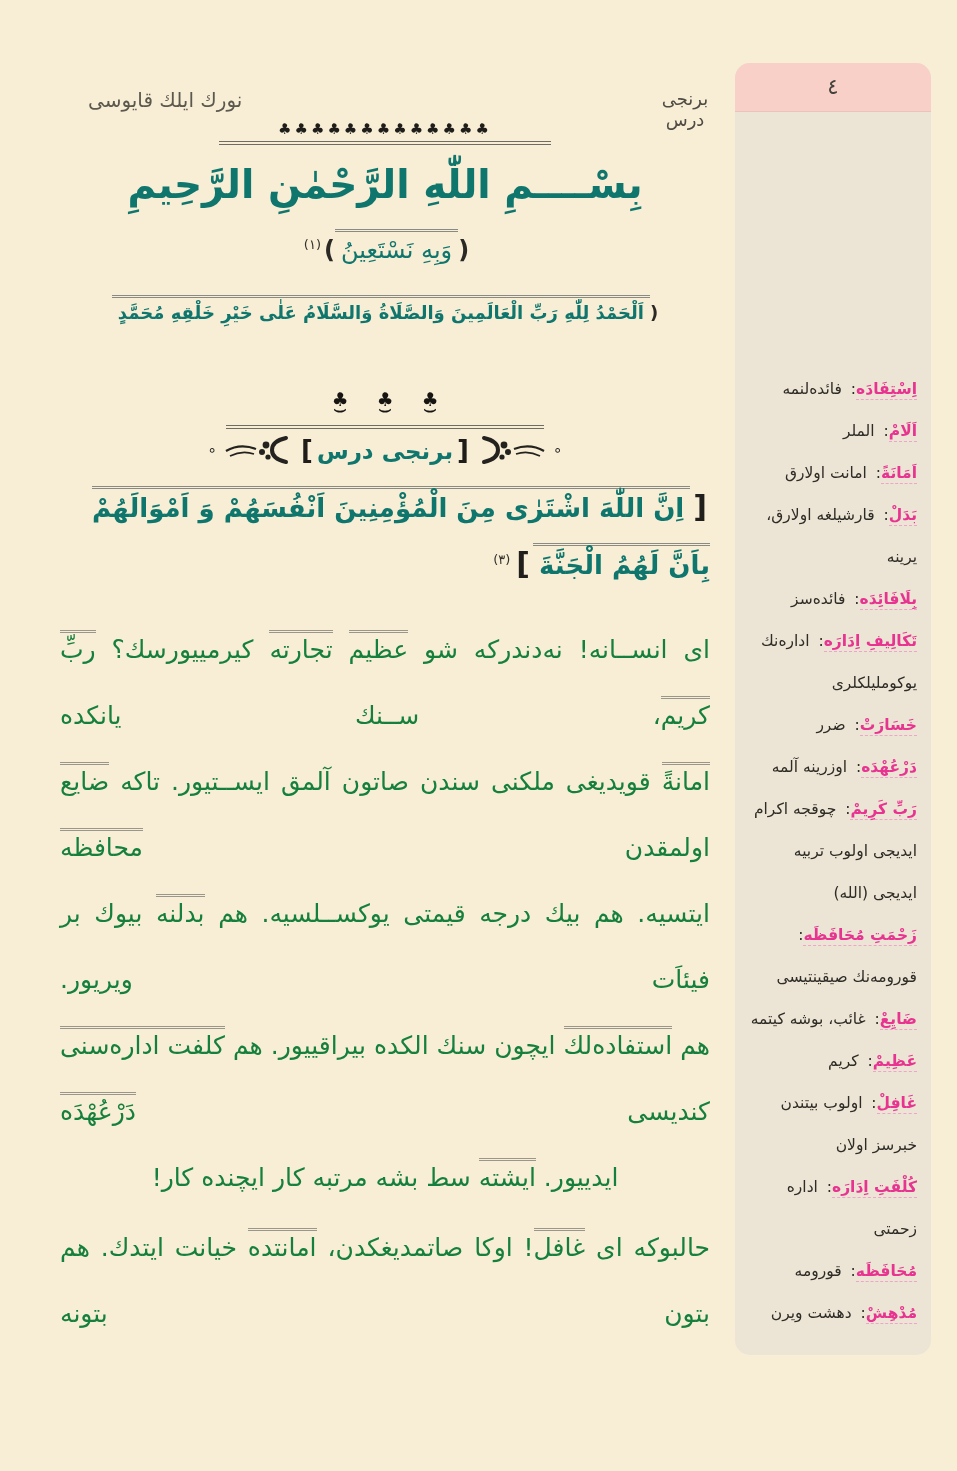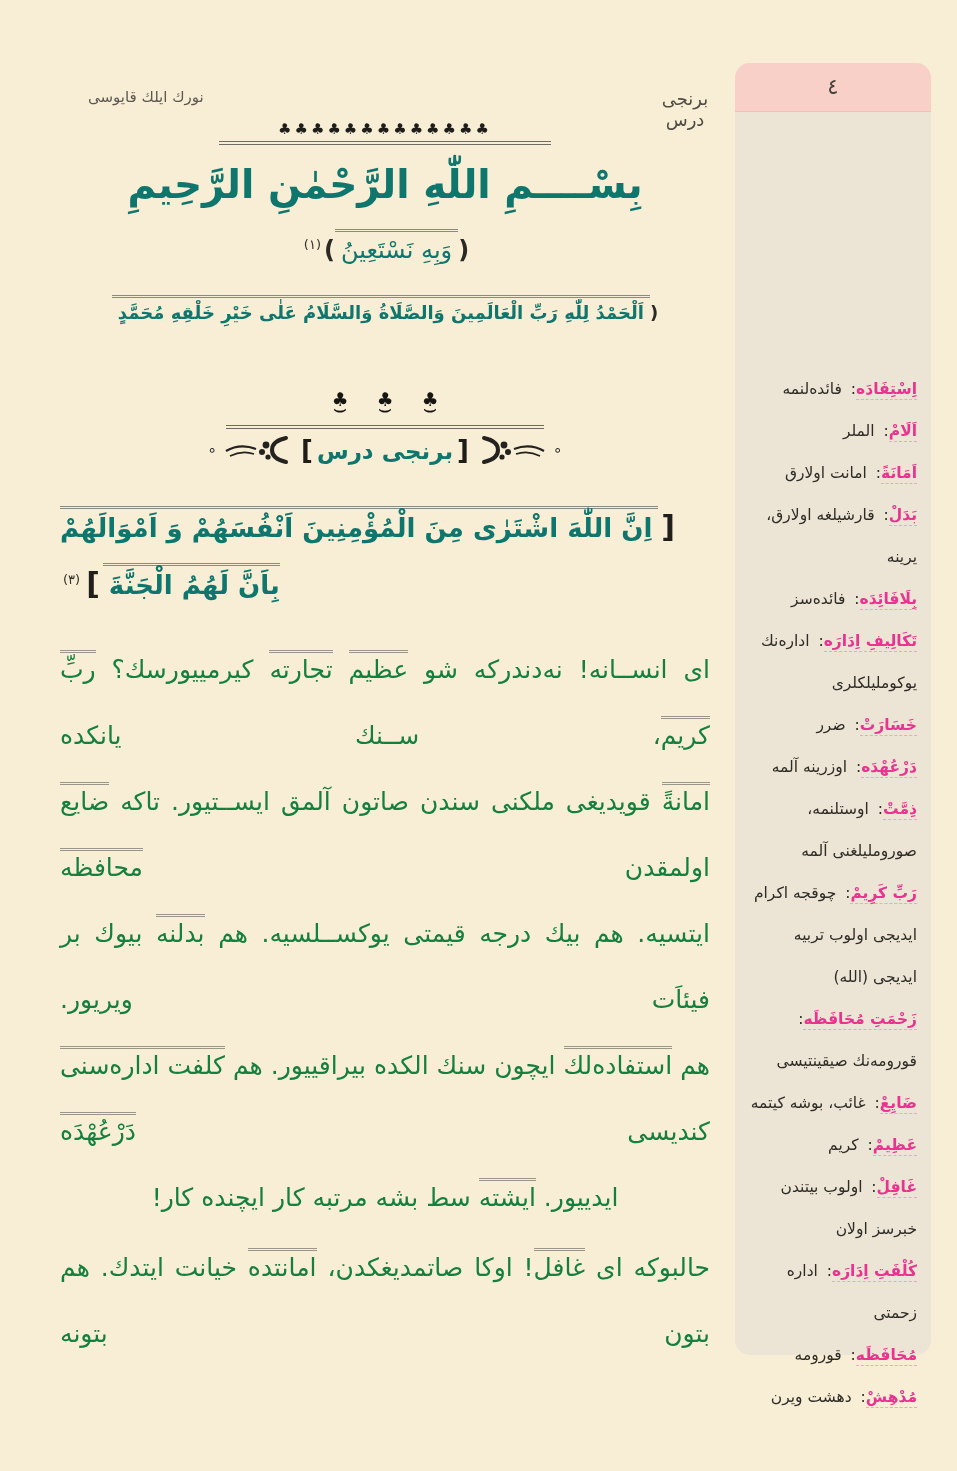--- a/index.html
+++ b/index.html
@@ -4,21 +4,21 @@
 <style>
   * { margin:0; padding:0; box-sizing:border-box; }
   html,body { background:#d9cfb8; }
   .page {
     position:relative; width:957px; height:1471px; margin:0 auto;
     background:#f8edd5; overflow:hidden;
     font-family:"DejaVu Sans", sans-serif; color:#36332c;
   }
   
   .book-title {
-    position:absolute; left:88px; top:88px; font-size:15px; color:#5b584e;
+    position:absolute; left:88px; top:88px; font-size:20px; color:#5b584e;
   }
   .running-title {
     position:absolute; left:640px; top:88px; width:90px; text-align:center;
     font-size:18px; color:#4e4b42;
   }
   
   .sidebar {
     position:absolute; right:26px; top:63px; width:196px; height:1292px;
     background:#ece4d4; border-radius:15px;
   }
@@ -70,21 +70,21 @@
   .medallion {
     margin-top:6px; display:flex; align-items:center; justify-content:center; gap:7px;
     direction:ltr;
   }
   .medallion .dot { font-size:15px; color:#23221e; }
   .medallion .title-wrap { direction:rtl; font-size:23px; white-space:nowrap; }
   .medallion .bracket { color:#1e1d19; font-weight:bold; font-size:26px; padding:0 4px; }
   .medallion svg { display:block; }
   .flip { transform:scaleX(-1); }
   
-  .verse-line { margin-top:36px; text-align:left; font-size:26px; font-weight:bold; line-height:52px; }
+  .verse-line { margin-top:16px; text-align:right; font-size:26px; font-weight:bold; line-height:52px; }
   .verse-line .bracket { color:#201f1b; font-size:30px; font-weight:bold; padding:0 3px; }
   
   .body-block { margin-top:26px; font-size:25px; line-height:66px; color:#15803d; }
   .body-block.p2 { margin-top:4px; }
   .bline { text-align:justify; text-align-last:justify; white-space:normal; }
   .bline.center { text-align:right; text-align-last:center; }
   .gl { border-top:3px double #9a968c; padding-top:2px; }
 </style>
 </head>
 <body>
@@ -100,21 +100,20 @@
     </div>
     <div class="sidebar-entries">
         <span class="entry"><span class="term">اِسْتِفَادَه</span><span class="sep">: </span><span class="def">فائده‌لنمه</span></span>
         <span class="entry"><span class="term">اَلَامْ</span><span class="sep">: </span><span class="def">الملر</span></span>
         <span class="entry"><span class="term">اَمَانَةً</span><span class="sep">: </span><span class="def">امانت اولارق</span></span>
         <span class="entry"><span class="term">بَدَلْ</span><span class="sep">: </span><span class="def">قارشيلغه اولارق، يرينه</span></span>
         <span class="entry"><span class="term">بِلَافَائِدَه</span><span class="sep">: </span><span class="def">فائده‌سز</span></span>
         <span class="entry"><span class="term">تَكَالِيفِ اِدَارَه</span><span class="sep">: </span><span class="def">اداره‌نك يوكومليلكلرى</span></span>
         <span class="entry"><span class="term">خَسَارَتْ</span><span class="sep">: </span><span class="def">ضرر</span></span>
         <span class="entry"><span class="term">دَرْعُهْدَه</span><span class="sep">: </span><span class="def">اوزرينه آلمه</span></span>
-        <span class="entry"><span class="term">ذِمَّتْ</span><span class="sep">: </span><span class="def">اوستلنمه، صورومليلغنى آلمه</span></span>
         <span class="entry"><span class="term">رَبِّ كَرِيمْ</span><span class="sep">: </span><span class="def">چوقجه اكرام ايديجى اولوب تربيه ايديجى (الله)</span></span>
         <span class="entry"><span class="term">زَحْمَتِ مُحَافَظَه</span><span class="sep">: </span><span class="def">قورومه‌نك صيقينتيسى</span></span>
         <span class="entry"><span class="term">ضَايِعْ</span><span class="sep">: </span><span class="def">غائب، بوشه كيتمه</span></span>
         <span class="entry"><span class="term">عَظِيمْ</span><span class="sep">: </span><span class="def">كريم</span></span>
         <span class="entry"><span class="term">غَافِلْ</span><span class="sep">: </span><span class="def">اولوب بيتندن خبرسز اولان</span></span>
         <span class="entry"><span class="term">كُلْفَتِ اِدَارَه</span><span class="sep">: </span><span class="def">اداره زحمتى</span></span>
         <span class="entry"><span class="term">مُحَافَظَه</span><span class="sep">: </span><span class="def">قورومه</span></span>
         <span class="entry"><span class="term">مُدْهِشْ</span><span class="sep">: </span><span class="def">دهشت ويرن</span></span>
       </div>
   </div>

